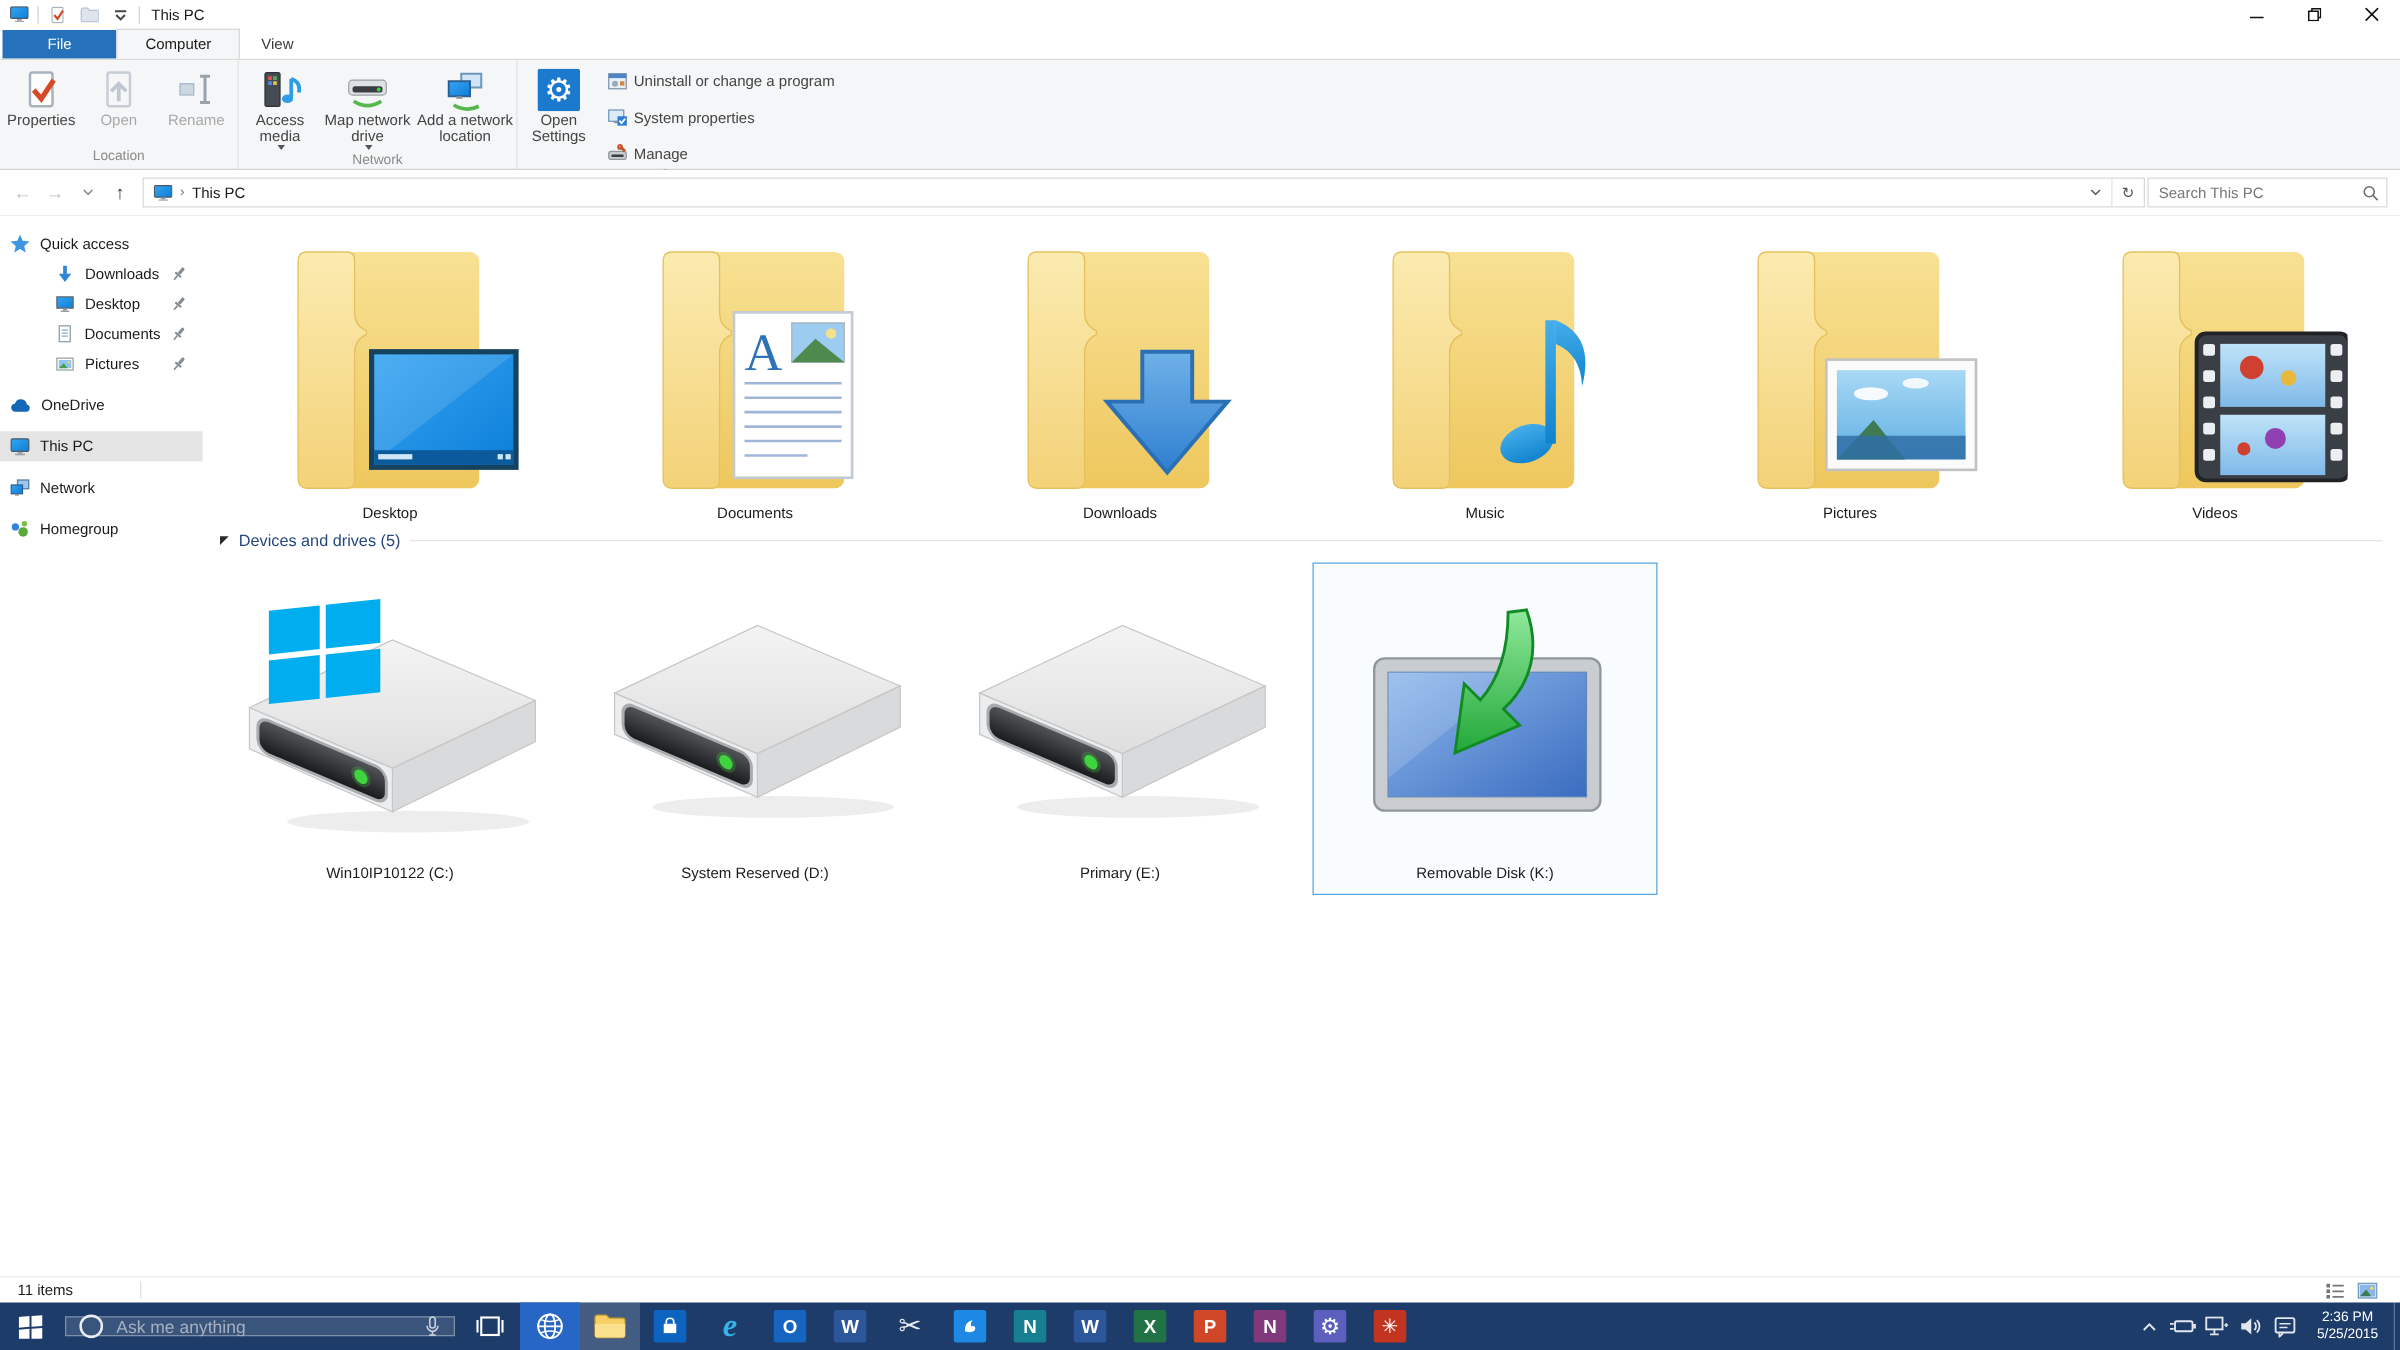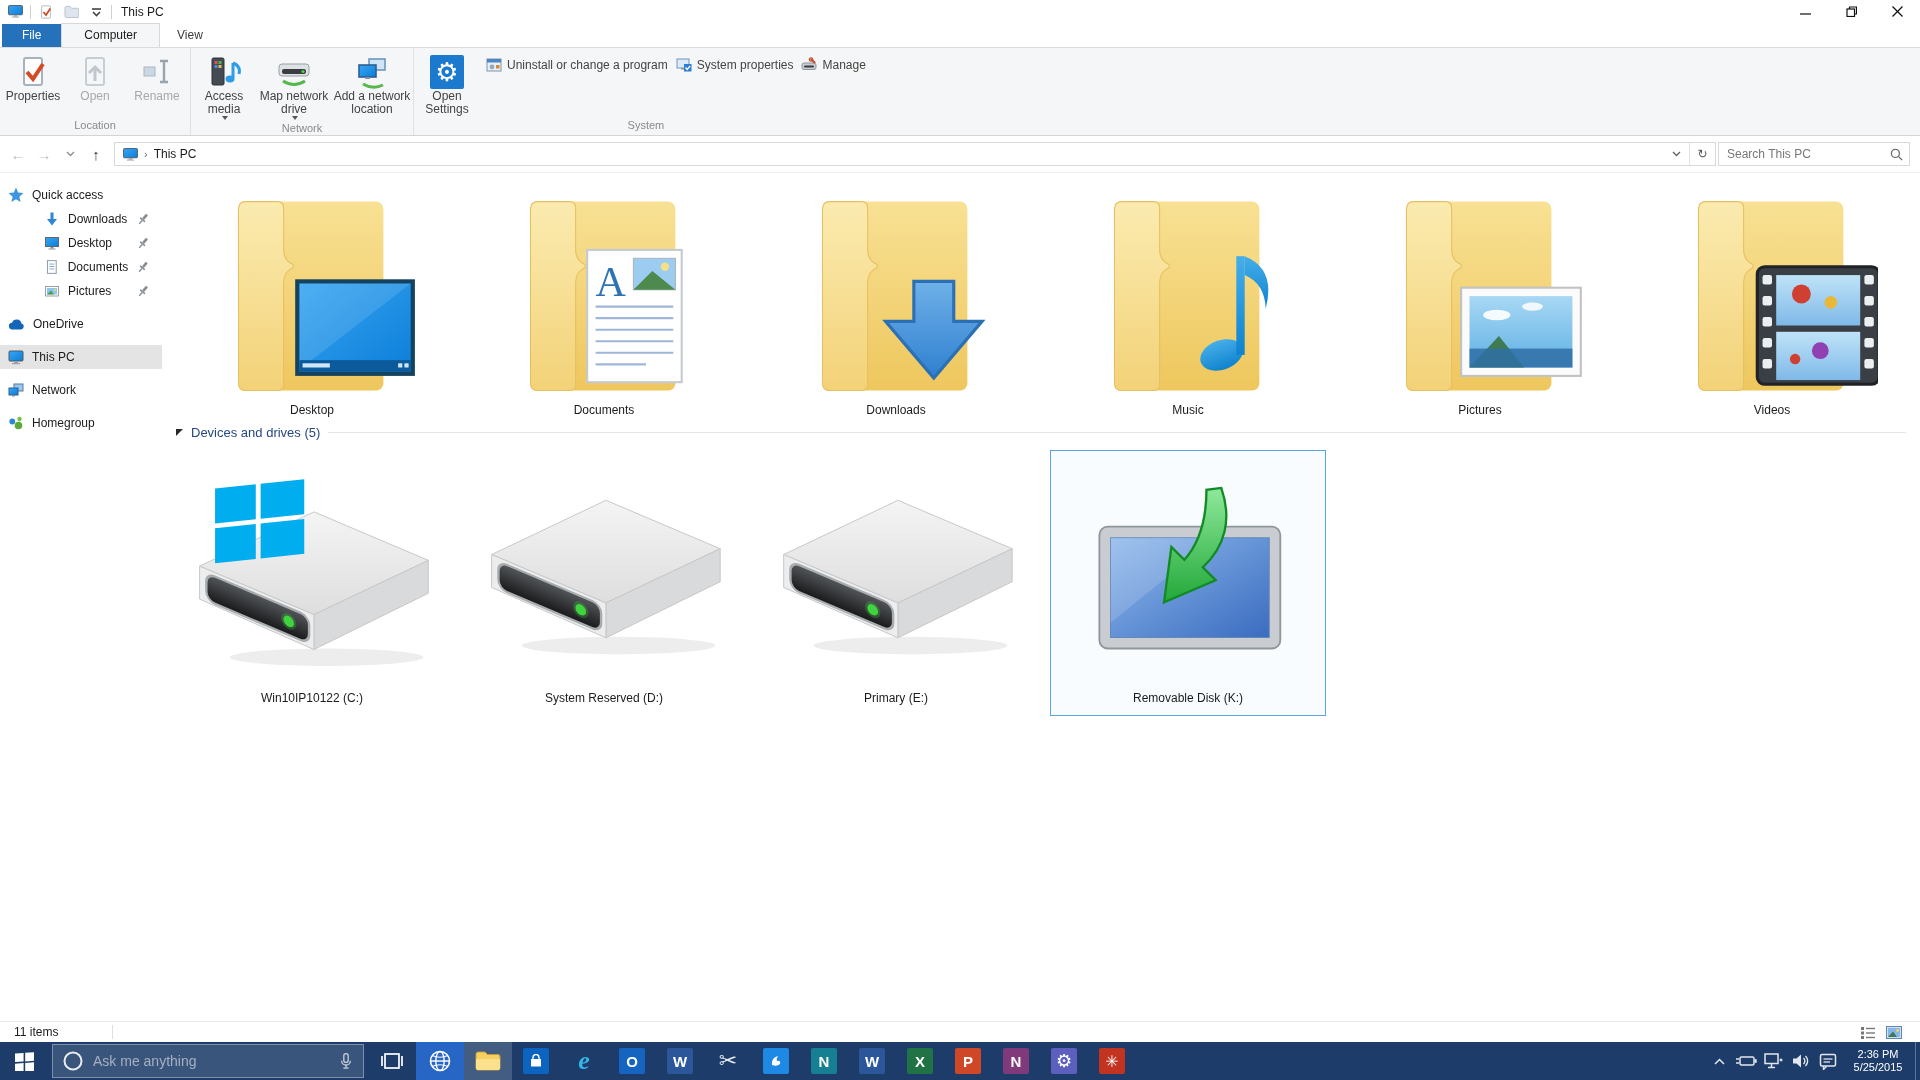--- a/index.html
+++ b/index.html
@@ -12,34 +12,34 @@
   .qat-sep { width:1px; height:14px; background:#d0d0d0; }
   .qat-btn { display:flex; align-items:center; justify-content:center; width:20px; height:18px; }
   .win-title { font-size:12px; color:#1b1b1b; margin-left:4px; }
   .win-controls { margin-left:auto; display:flex; height:23px; }
   .wc { width:46px; display:flex; align-items:center; justify-content:center; color:#111; }
   .wc svg { display:block; }
 
   
   .tabsrow { height:24px; display:flex; align-items:flex-end; background:#fff; padding-left:2px; }
   .tab { padding:4px 17px 5px; font-size:12px; color:#3b3b3b; }
-  .tab-file { background:#2572bb; color:#fff; padding:4px 20px 5px; }
+  .tab-file { background:#2572bb; color:#fff; padding:4px 36px 5px; }
   .tab-active { background:#f5f6f7; border:1px solid #d8d8d8; border-bottom:none; color:#1b1b1b; padding:4px 22px 5px; }
 
   
   .ribbon { height:89px; background:#f5f6f7; border-top:1px solid #dcdcdc; border-bottom:1px solid #d4d4d4; display:flex; }
   .rgroup { display:flex; flex-direction:column; border-right:1px solid #e2e2e2; padding:2px 2px 0; }
   .rgroup-body { flex:1; display:flex; align-items:flex-start; }
   .rgroup-label { height:18px; text-align:center; font-size:11px; color:#8a8a8a; line-height:16px; }
   .rbtn { width:62px; padding-top:4px; display:flex; flex-direction:column; align-items:center; text-align:center; line-height:13px; color:#444; }
   .rbtn.wide { width:78px; }
   .rbtn.dis { color:#a8a8a8; }
   .rbtn .ric { height:36px; display:flex; align-items:center; justify-content:center; }
   .dd { display:inline-block; width:0; height:0; border-top:4px solid #555; border-left:3.5px solid transparent; border-right:3.5px solid transparent; margin-left:2px; vertical-align:middle; }
-  .rsm-col { display:flex; flex-direction:row; justify-content:flex-start; padding:5px 6px 0 4px; gap:0; }
+  .rsm-col { display:flex; flex-direction:column; justify-content:flex-start; padding:5px 6px 0 4px; gap:10px; }
   .rsm { display:flex; align-items:center; gap:5px; height:19px; color:#444; white-space:nowrap; padding:0 4px; }
 
   
   .addrrow { height:37px; display:flex; align-items:center; background:#fff; padding:0 10px 0 6px; gap:2px; border-bottom:1px solid #ededed; }
   .navbtn { width:24px; height:24px; display:flex; align-items:center; justify-content:center; font-size:15px; }
   .navbtn.dim { color:#b9bfc6; }
   .navbtn.dark { color:#3c3c3c; }
   .addrfield { flex:1; height:24px; border:1px solid #d9d9d9; display:flex; align-items:center; background:#fff; margin-left:4px; }
   .crumb { display:flex; align-items:center; gap:6px; padding:0 8px; flex:1; }
   .crumb-sep { color:#6e6e6e; font-size:11px; }
@@ -74,21 +74,21 @@
 
   
   .statusbar { height:21px; border-top:1px solid #ebebeb; display:flex; align-items:center; padding:0 10px 0 14px; background:#fff;gap:40px; }
   .status-sep { width:1px; height:14px; background:#e0e0e0; margin-left:14px; }
   .view-toggles { margin-left:auto; display:flex; gap:6px; margin-right:6px; }
   .vtg { width:20px; height:18px; display:flex; align-items:center; justify-content:center; }
 
   
   .taskbar { height:38px; background:#1d3c69; display:flex; align-items:center; color:#e8ecf2; }
   .tb-start { width:48px; height:38px; display:flex; align-items:center; justify-content:center; }
-  .tb-search { width:312px; height:34px; margin:4px 4px; background:rgba(255,255,255,0.13); border:1px solid rgba(255,255,255,0.35); display:flex; align-items:center; padding:0 10px; gap:10px; }
+  .tb-search { width:312px; height:16px; margin:4px 4px; background:rgba(255,255,255,0.13); border:1px solid rgba(255,255,255,0.35); display:flex; align-items:center; padding:0 10px; gap:10px; }
   .tb-search input { flex:1; background:transparent; border:none; outline:none; color:#e8ecf2; font-size:14px; font-family:inherit; }
   .tb-search input::placeholder { color:#a6b0c2; }
   .tb-tile { width:48px; height:38px; display:flex; align-items:center; justify-content:center; }
   .tb-tile.hl { background:rgba(255,255,255,0.17); }
   .app-sq { width:26px; height:26px; border-radius:2px; display:flex; align-items:center; justify-content:center; color:#fff; font-weight:bold; font-size:15px; }
   .tray { margin-left:auto; display:flex; align-items:center; }
   .tray-ic { width:27px; height:38px; display:flex; align-items:center; justify-content:center; }
   .tb-clock { width:66px; text-align:center; font-size:11px; line-height:13px; color:#fff; margin:0 4px; }
   .tb-showdesk { width:5px; height:38px; border-left:1px solid rgba(255,255,255,0.3); }
 </style>

